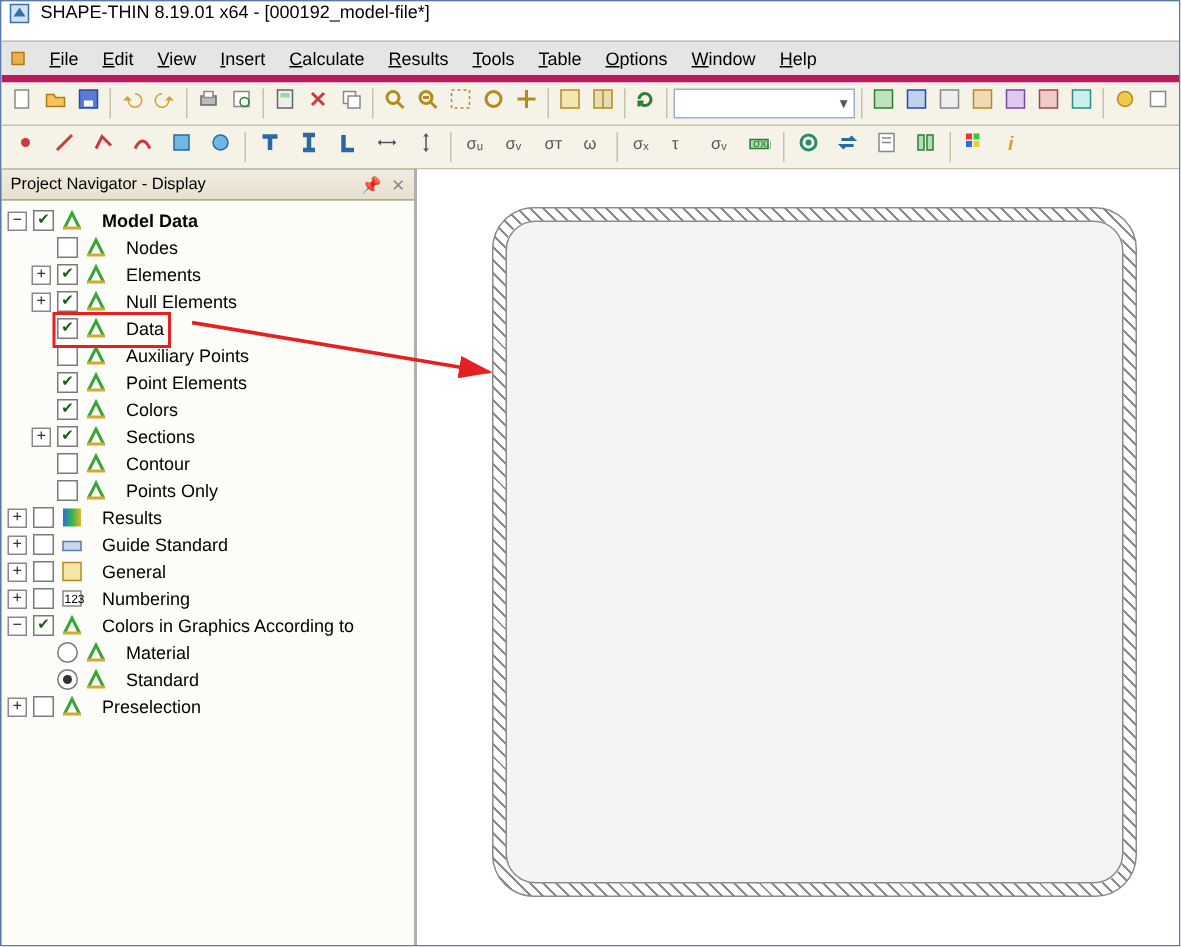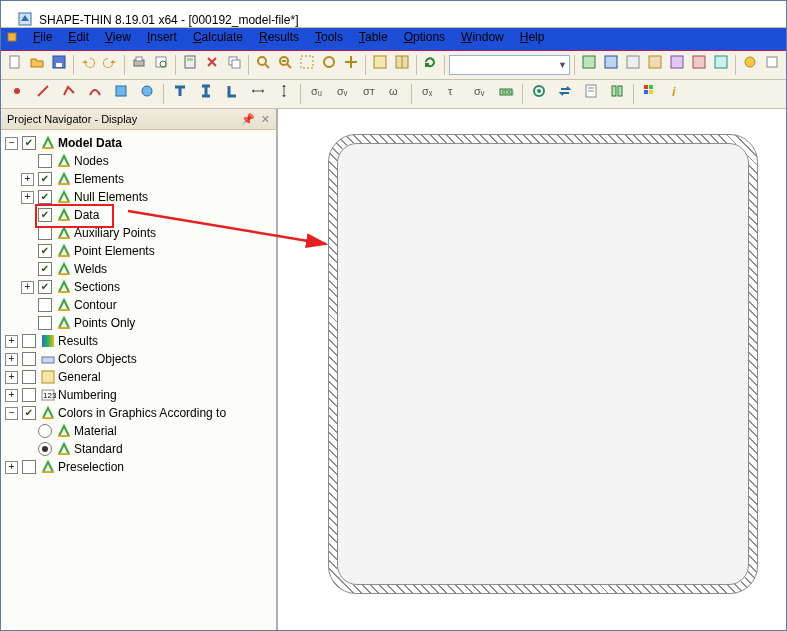--- a/index.html
+++ b/index.html
@@ -1,20 +1,20 @@
 <!DOCTYPE html>
 <html><head>
 <meta charset="utf-8">
 <style>
 html,body{margin:0;padding:0;font-family:"Segoe UI",Tahoma,sans-serif;font-size:12px;color:#000;background:#fff}
 .window{width:787px;height:631px;border:1px solid #5a7aa8;box-sizing:border-box;display:flex;flex-direction:column;overflow:hidden}
-.titlebar{height:26px;background:#fff;display:flex;align-items:flex-end;padding:0 16px;gap:6px}
+.titlebar{height:26px;background:#fff;display:flex;align-items:flex-start;padding:0 4px;gap:6px}
 .titlebar .app-icon{width:16px;height:16px}
 .titlebar-text{font-size:12px}
-.menubar{height:22px;background:#1d4ed8;border-top:1px solid #c8c0a8;border-bottom:1px solid #be185d;display:flex;align-items:flex-start;padding:0 2px}
+.menubar{height:22px;background:#e5e5e5;border-top:1px solid #c8c0a8;border-bottom:5px solid #be185d;display:flex;align-items:center;padding:0 2px}
 .menu-strip-icon{width:18px;height:18px;margin-right:4px;display:flex;align-items:center;justify-content:center}
 .menu-item{padding:2px 8px;cursor:default}
 .menu-item u{text-decoration:underline}
 .toolbar{height:28px;background:#f5f2e8;border-bottom:1px solid #c8c0a8;display:flex;align-items:center;padding:0 4px;gap:2px}
 .tbtn{width:22px;height:22px;display:flex;align-items:flex-start;justify-content:center;border:1px solid transparent;border-radius:2px}
 .tsep{width:1px;height:20px;background:#c8c0a8;margin:0 2px}
 .tcombo{width:140px;height:18px;border:1px solid #9caec9;background:#fff;display:flex;align-items:center;justify-content:flex-end;padding:0 2px}
 .tcombo .arrow{font-size:9px;color:#555}
 .body{flex:1;display:flex;min-height:0}
 .navigator{width:275px;display:flex;flex-direction:column;border-right:2px solid #b0b0b0;background:#701a75}
@@ -23,21 +23,21 @@
 .tree{flex:1;overflow:auto;padding:4px 0;background:#fcfcf8}
 .tree ul{list-style:none;margin:0;padding-left:16px}
 .tree>ul{padding-left:4px}
 .tree li{white-space:nowrap}
 .row{display:flex;align-items:center;height:18px;gap:2px}
 .expander{width:11px;height:11px;border:1px solid #888;background:#fff;display:flex;align-items:center;justify-content:center;font-size:10px;line-height:1;margin-right:2px;color:#333;font-family:monospace}
 .exp-space{width:15px}
 .chk{width:12px;height:12px;border:1px solid #7a7a7a;background:#fff;display:inline-flex;align-items:center;justify-content:center;font-size:10px;color:#1a5a1a;line-height:1;margin-right:2px}
 .radio{width:12px;height:12px;border:1px solid #7a7a7a;border-radius:50%;background:#fff;display:inline-flex;align-items:center;justify-content:center;margin-right:2px}
 .radio .dot{width:6px;height:6px;border-radius:50%;background:#333}
-.nicon{width:16px;height:16px;display:inline-flex;align-items:flex-start;justify-content:center;margin-right:0}
+.nicon{width:16px;height:16px;display:inline-flex;align-items:flex-start;justify-content:center;margin-right:10px}
 .label{padding-right:4px}
 .bold{font-weight:bold}
 .highlight-box{position:absolute;border:2px solid #e62020;pointer-events:none}
 .canvas{flex:1;position:relative;background:#fff}
 .shape-wrap{position:absolute;left:50px;top:25px;width:430px;height:460px}
 .hatch-ring{position:absolute;inset:0;border-radius:28px;padding:9px;background:repeating-linear-gradient(45deg,#8c8c8c 0,#8c8c8c 1.4px,transparent 1.4px,transparent 6px);-webkit-mask:linear-gradient(#000 0 0) content-box,linear-gradient(#000 0 0);-webkit-mask-composite:xor;mask:linear-gradient(#000 0 0) content-box exclude,linear-gradient(#000 0 0);box-sizing:border-box}
 .ring-outline-o{position:absolute;inset:0;border:1px solid #8a8a8a;border-radius:28px;box-sizing:border-box}
 .ring-outline-i{position:absolute;inset:9px;border:1px solid #8a8a8a;border-radius:20px;box-sizing:border-box}
 .inner-fill{position:absolute;inset:10px;border-radius:19px;background:#f4f4f4}
 .arrow-svg{position:absolute;pointer-events:none}
@@ -487,21 +487,21 @@
                 <li>
                   <div class="row">
                     <span class="exp-space"></span>
                     <span class="chk">✔</span>
                     <span class="nicon">
                       <svg width="16" height="16">
                         <path d="M3 13 L8 3 L13 13" fill="none" stroke="#37a637" stroke-width="2"></path>
                         <line x1="2" y1="13" x2="14" y2="13" stroke="#d6a82e" stroke-width="2"></line>
                       </svg>
                     </span>
-                    <span class="label">Welds</span>
+                    <span class="label">Colors</span>
                   </div>
                 </li>
                 <li>
                   <div class="row">
                     <span class="expander">+</span>
                     <span class="chk">✔</span>
                     <span class="nicon">
                       <svg width="16" height="16">
                         <path d="M3 13 L8 3 L13 13" fill="none" stroke="#37a637" stroke-width="2"></path>
                         <line x1="2" y1="13" x2="14" y2="13" stroke="#d6a82e" stroke-width="2"></line>
@@ -559,21 +559,21 @@
             </li>
             <li>
               <div class="row">
                 <span class="expander">+</span>
                 <span class="chk"></span>
                 <span class="nicon">
                   <svg width="16" height="16">
                     <rect x="2" y="6" width="12" height="6" fill="#c6d7ef" stroke="#5a7aa8"></rect>
                   </svg>
                 </span>
-                <span class="label">Colors Objects</span>
+                <span class="label">Guide Standard</span>
               </div>
             </li>
             <li>
               <div class="row">
                 <span class="expander">+</span>
                 <span class="chk"></span>
                 <span class="nicon">
                   <svg width="16" height="16">
                     <rect x="2" y="2" width="12" height="12" fill="#f5e6a8" stroke="#b58a1e"></rect>
                   </svg>

